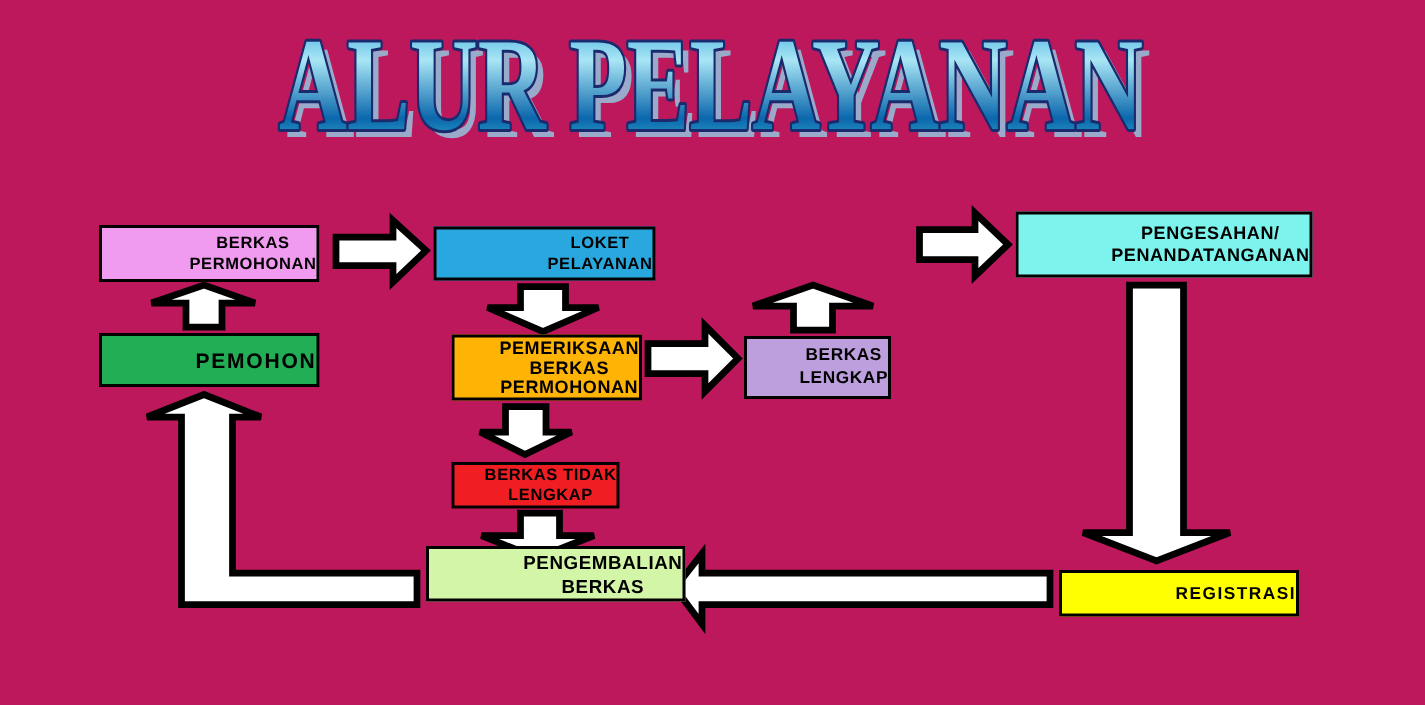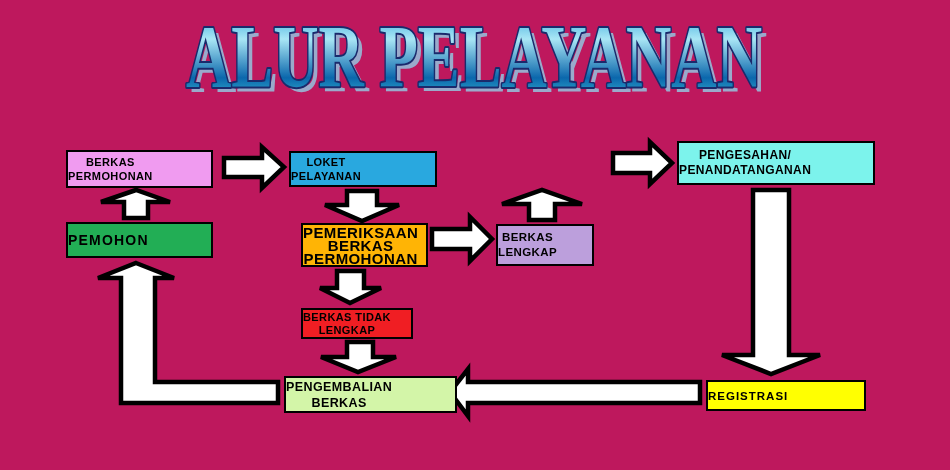--- a/index.html
+++ b/index.html
@@ -29,46 +29,46 @@
     fill:#ffffff;
     stroke:#000000;
     stroke-width:4.5;
     stroke-linejoin:miter;
   }
   
   .box{
     position:absolute;
     box-sizing:border-box;
     border:2px solid #000;
-    display:flex;align-items:center;justify-content:flex-start;
+    display:flex;align-items:center;justify-content:flex-end;
     z-index:2;
   }
   .box .lbl{
     display:block;
     white-space:pre-line;
     text-align:center;
     font-weight:bold;
     color:#000;
     font-size:11px;line-height:14px;
     letter-spacing:.4px;
   }
   .b-berkas-permohonan{left:66px;top:150px;width:147px;height:38px;}
   .b-loket{left:289px;top:151px;width:148px;height:36px;}
   .b-proses{left:481px;top:142px;width:124px;height:46px;}
   .b-pengesahan{left:677px;top:141px;width:198px;height:44px;}
   .b-pengesahan .lbl{font-size:12px;line-height:15px;}
   .b-pemohon{left:66px;top:222px;width:147px;height:36px;}
   .b-pemohon .lbl{font-size:14px;letter-spacing:1.2px;}
   .b-pemeriksaan{left:301px;top:223px;width:127px;height:44px;}
-  .b-pemeriksaan .lbl{font-size:15px;line-height:13px;}
+  .b-pemeriksaan .lbl{font-size:12px;line-height:13px;}
   .b-berkas-lengkap{left:496px;top:224px;width:98px;height:42px;}
   .b-berkas-lengkap .lbl{font-size:11.5px;line-height:15px;}
   .b-berkas-tidak-lengkap{left:301px;top:308px;width:112px;height:31px;}
   .b-berkas-tidak-lengkap .lbl{line-height:13px;}
-  .b-pengembalian{left:284px;top:376px;width:173px;height:37px;}
+  .b-pengembalian{left:284px;top:364px;width:173px;height:37px;}
   .b-pengembalian .lbl{font-size:12.5px;line-height:16px;}
   .b-registrasi{left:706px;top:380px;width:160px;height:31px;}
   .b-registrasi .lbl{font-size:11.5px;letter-spacing:1px;}
 </style>
 </head>
 <body>
 
 <div class="canvas">
 
   <svg class="title-svg" width="600" height="104" viewBox="0 0 600 104">

